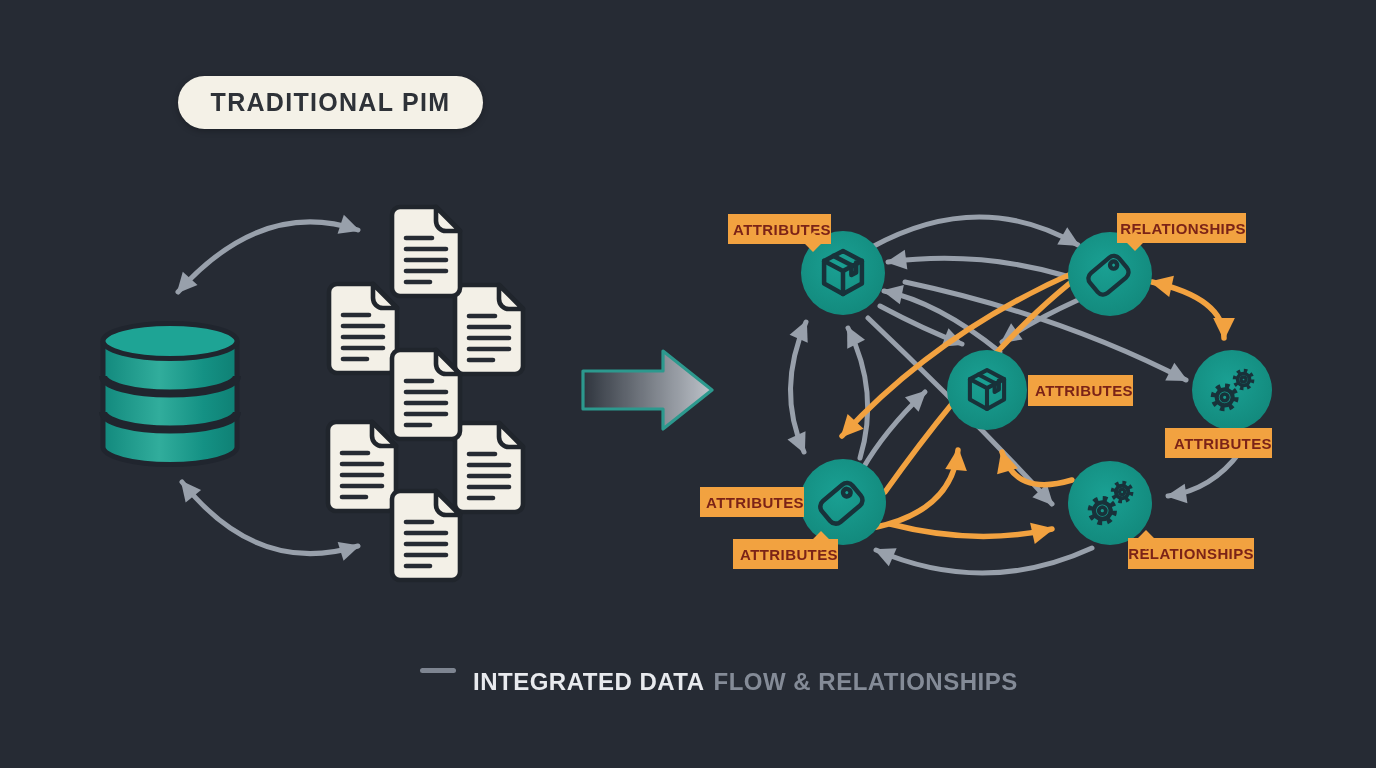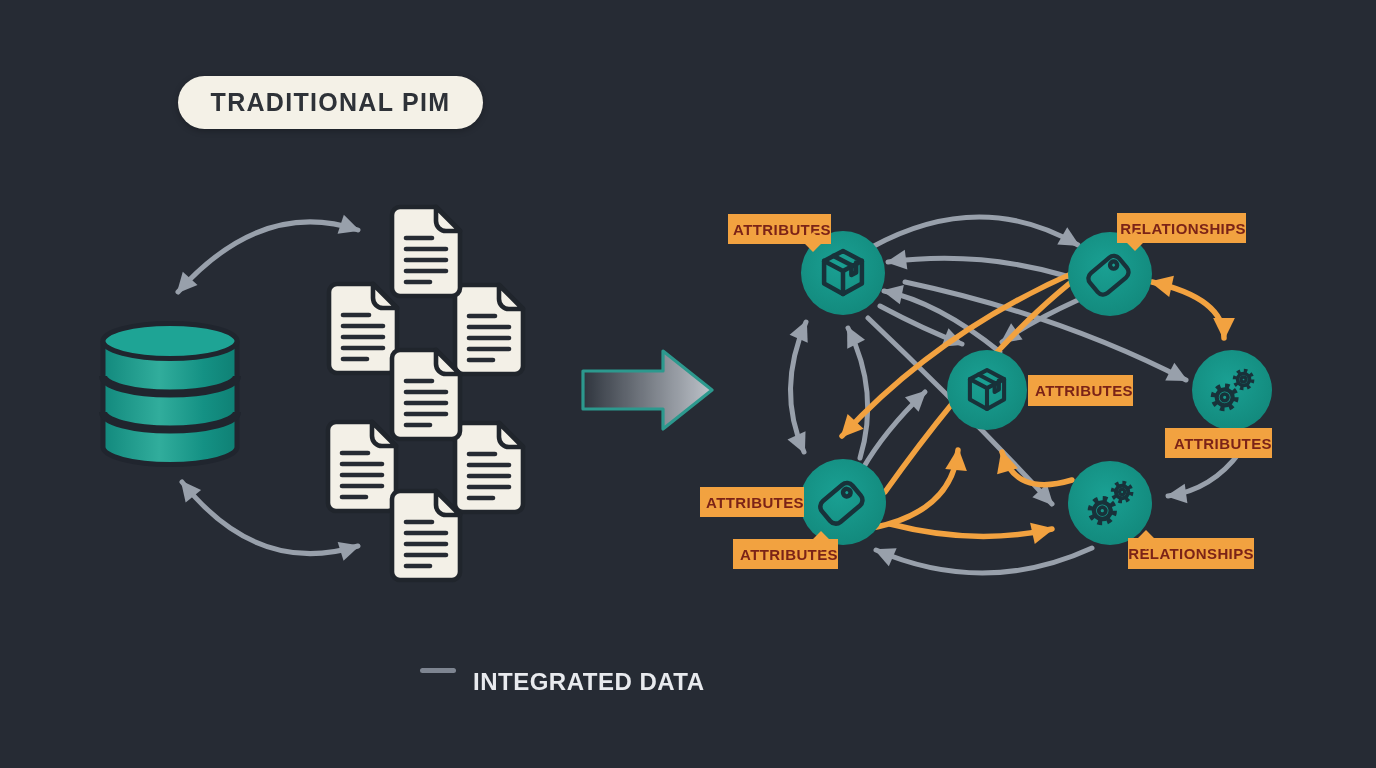--- a/index.html
+++ b/index.html
@@ -209,15 +209,16 @@
     <span class="tail tail-tr"></span>
   </div>
   <div class="tag-label lbl-7">
     <span>RELATIONSHIPS</span>
     <span class="tail tail-tl"></span>
   </div>
 
   <div class="legend">
     <span class="legend-dash"></span>
     <span class="legend-primary">INTEGRATED DATA</span>
+    <span class="legend-secondary">FLOW &amp; RELATIONSHIPS</span>
   </div>
 
 </div>
 
 </body></html>

